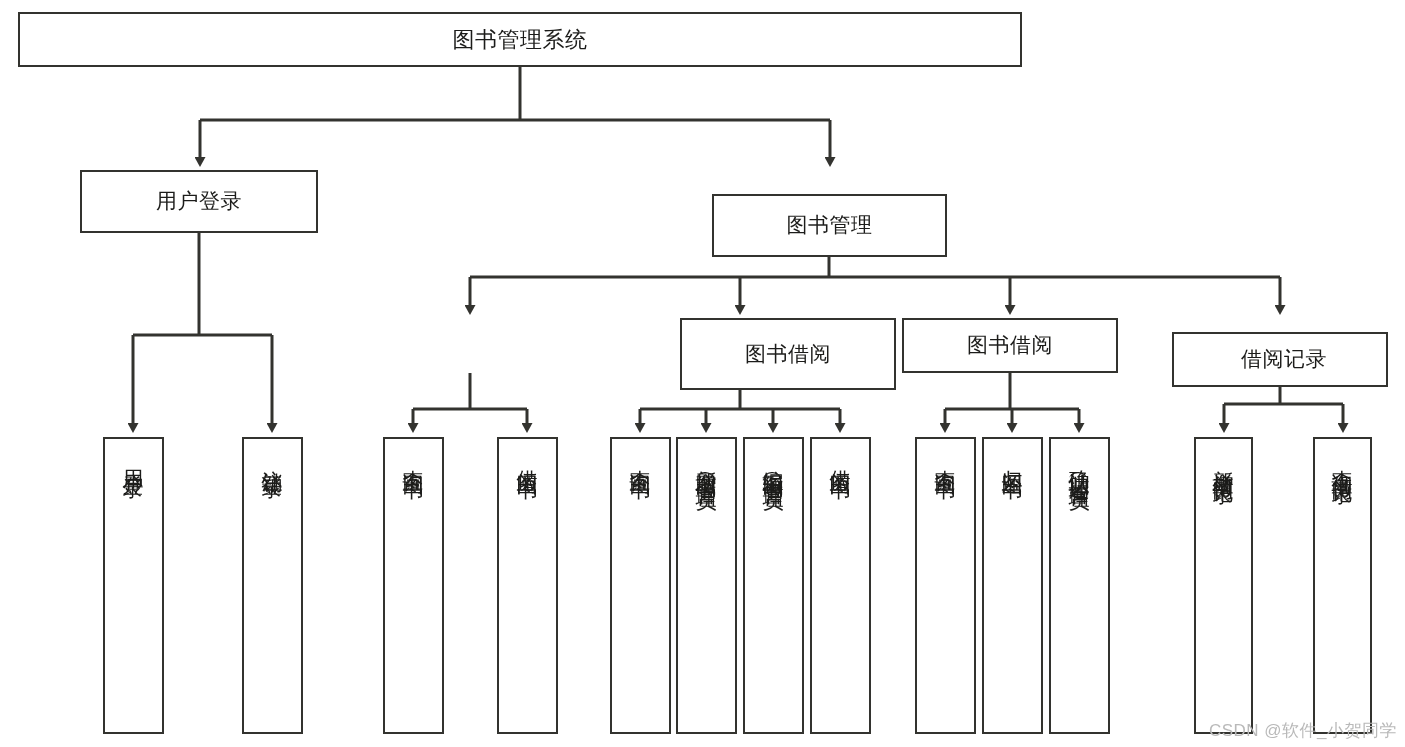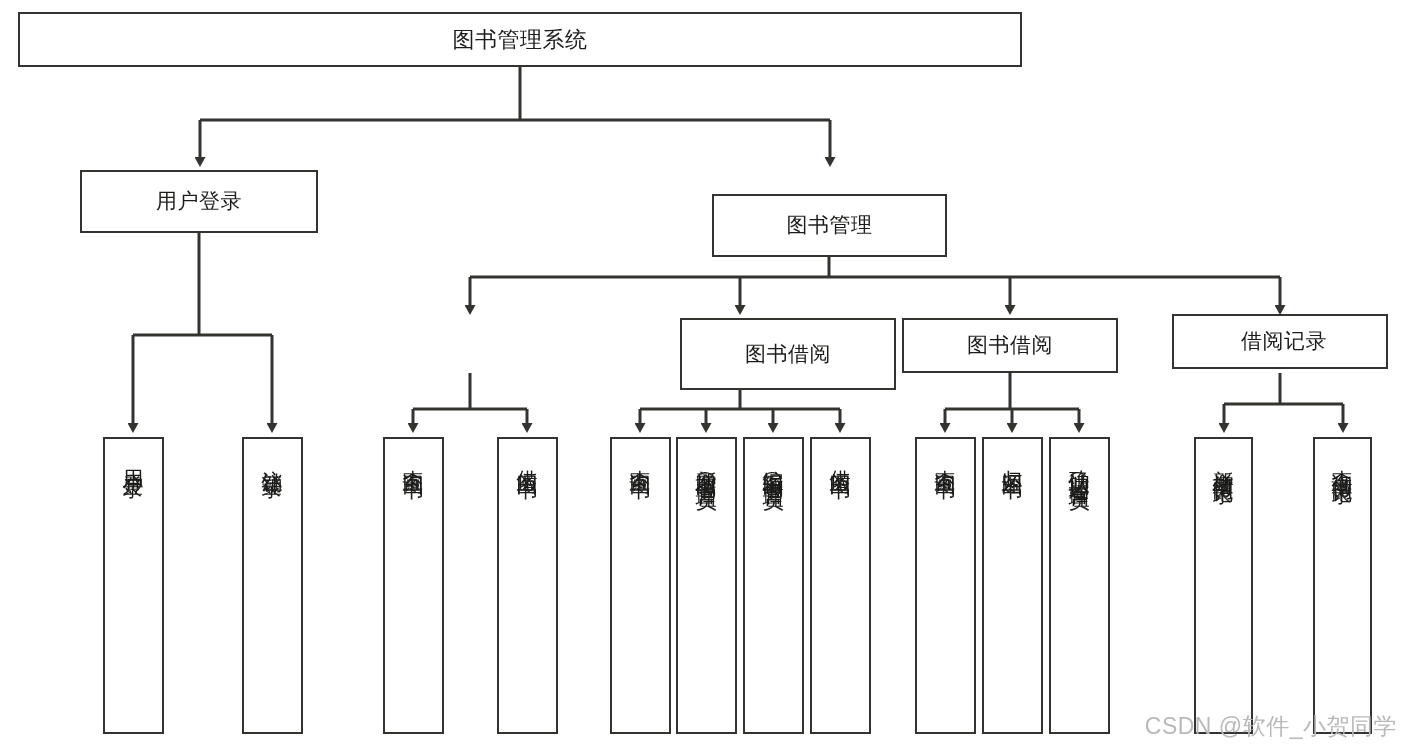--- a/index.html
+++ b/index.html
@@ -55,21 +55,21 @@
     letter-spacing: 3px;
     line-height: 1;
   }
   .node.root .node-label {
     font-size: 22px;
   }
   .watermark {
     position: absolute;
     right: 8px;
     bottom: 5px;
-    font-size: 23px;
+    font-size: 17px;
     color: #b9b9b9;
     letter-spacing: 0.5px;
     white-space: nowrap;
     pointer-events: none;
   }
 </style>
 </head>
 <body>
 
 <div id="canvas">
@@ -137,21 +137,21 @@
   <div class="node horizontal" style="left:712px; top:170px; width:235px; height:63px;margin-top:24px;">
     <span class="node-label">图书管理</span>
   </div>
 
   <div class="node horizontal" style="left:632px; top:318px; width:216px; height:72px;margin-left:48px;">
     <span class="node-label">图书借阅</span>
   </div>
   <div class="node horizontal" style="left:902px; top:318px; width:216px; height:55px;">
     <span class="node-label">图书借阅</span>
   </div>
-  <div class="node horizontal" style="left:1172px; top:314px; width:216px; height:55px;padding-left:8px;">
+  <div class="node horizontal" style="left:1172px; top:332px; width:216px; height:55px;padding-left:8px;">
     <span class="node-label">借阅记录</span>
   </div>
 
   <div class="node vertical" style="left:103px; top:437px; width:61px; height:297px;">
     <span class="node-label">用户登录</span>
   </div>
   <div class="node vertical" style="left:242px; top:437px; width:61px; height:297px;">
     <span class="node-label">注销登录</span>
   </div>
 

